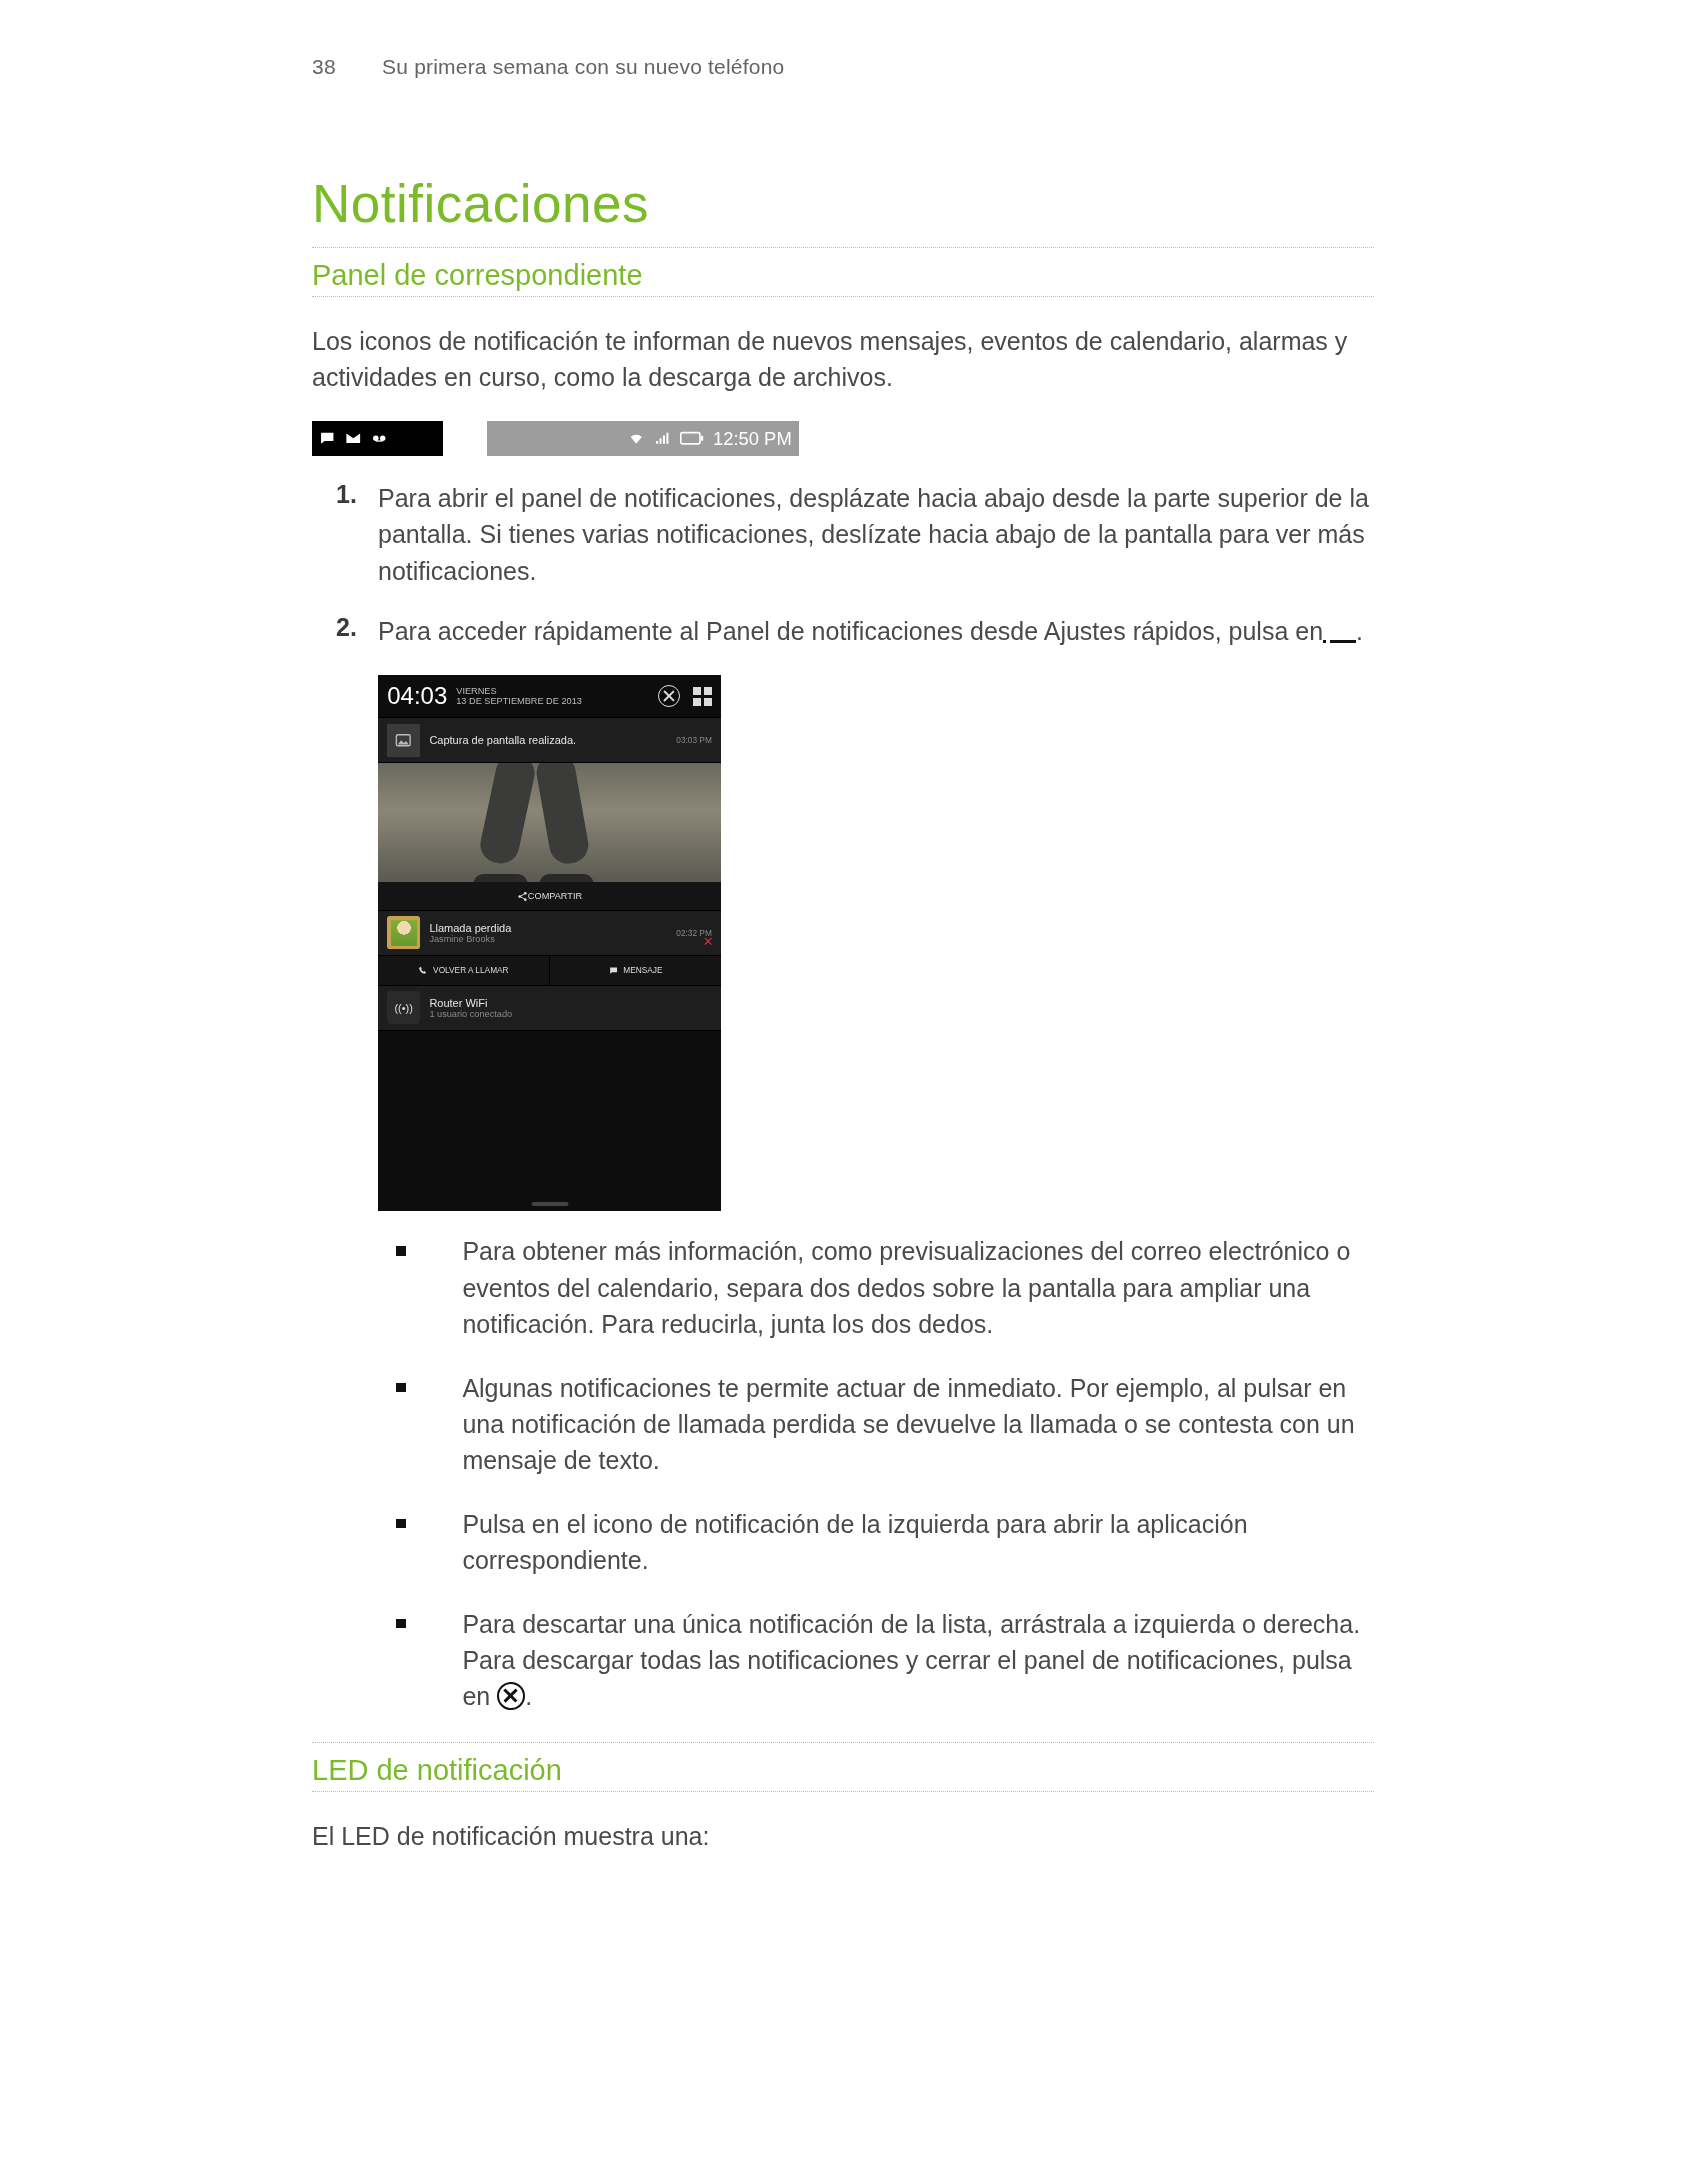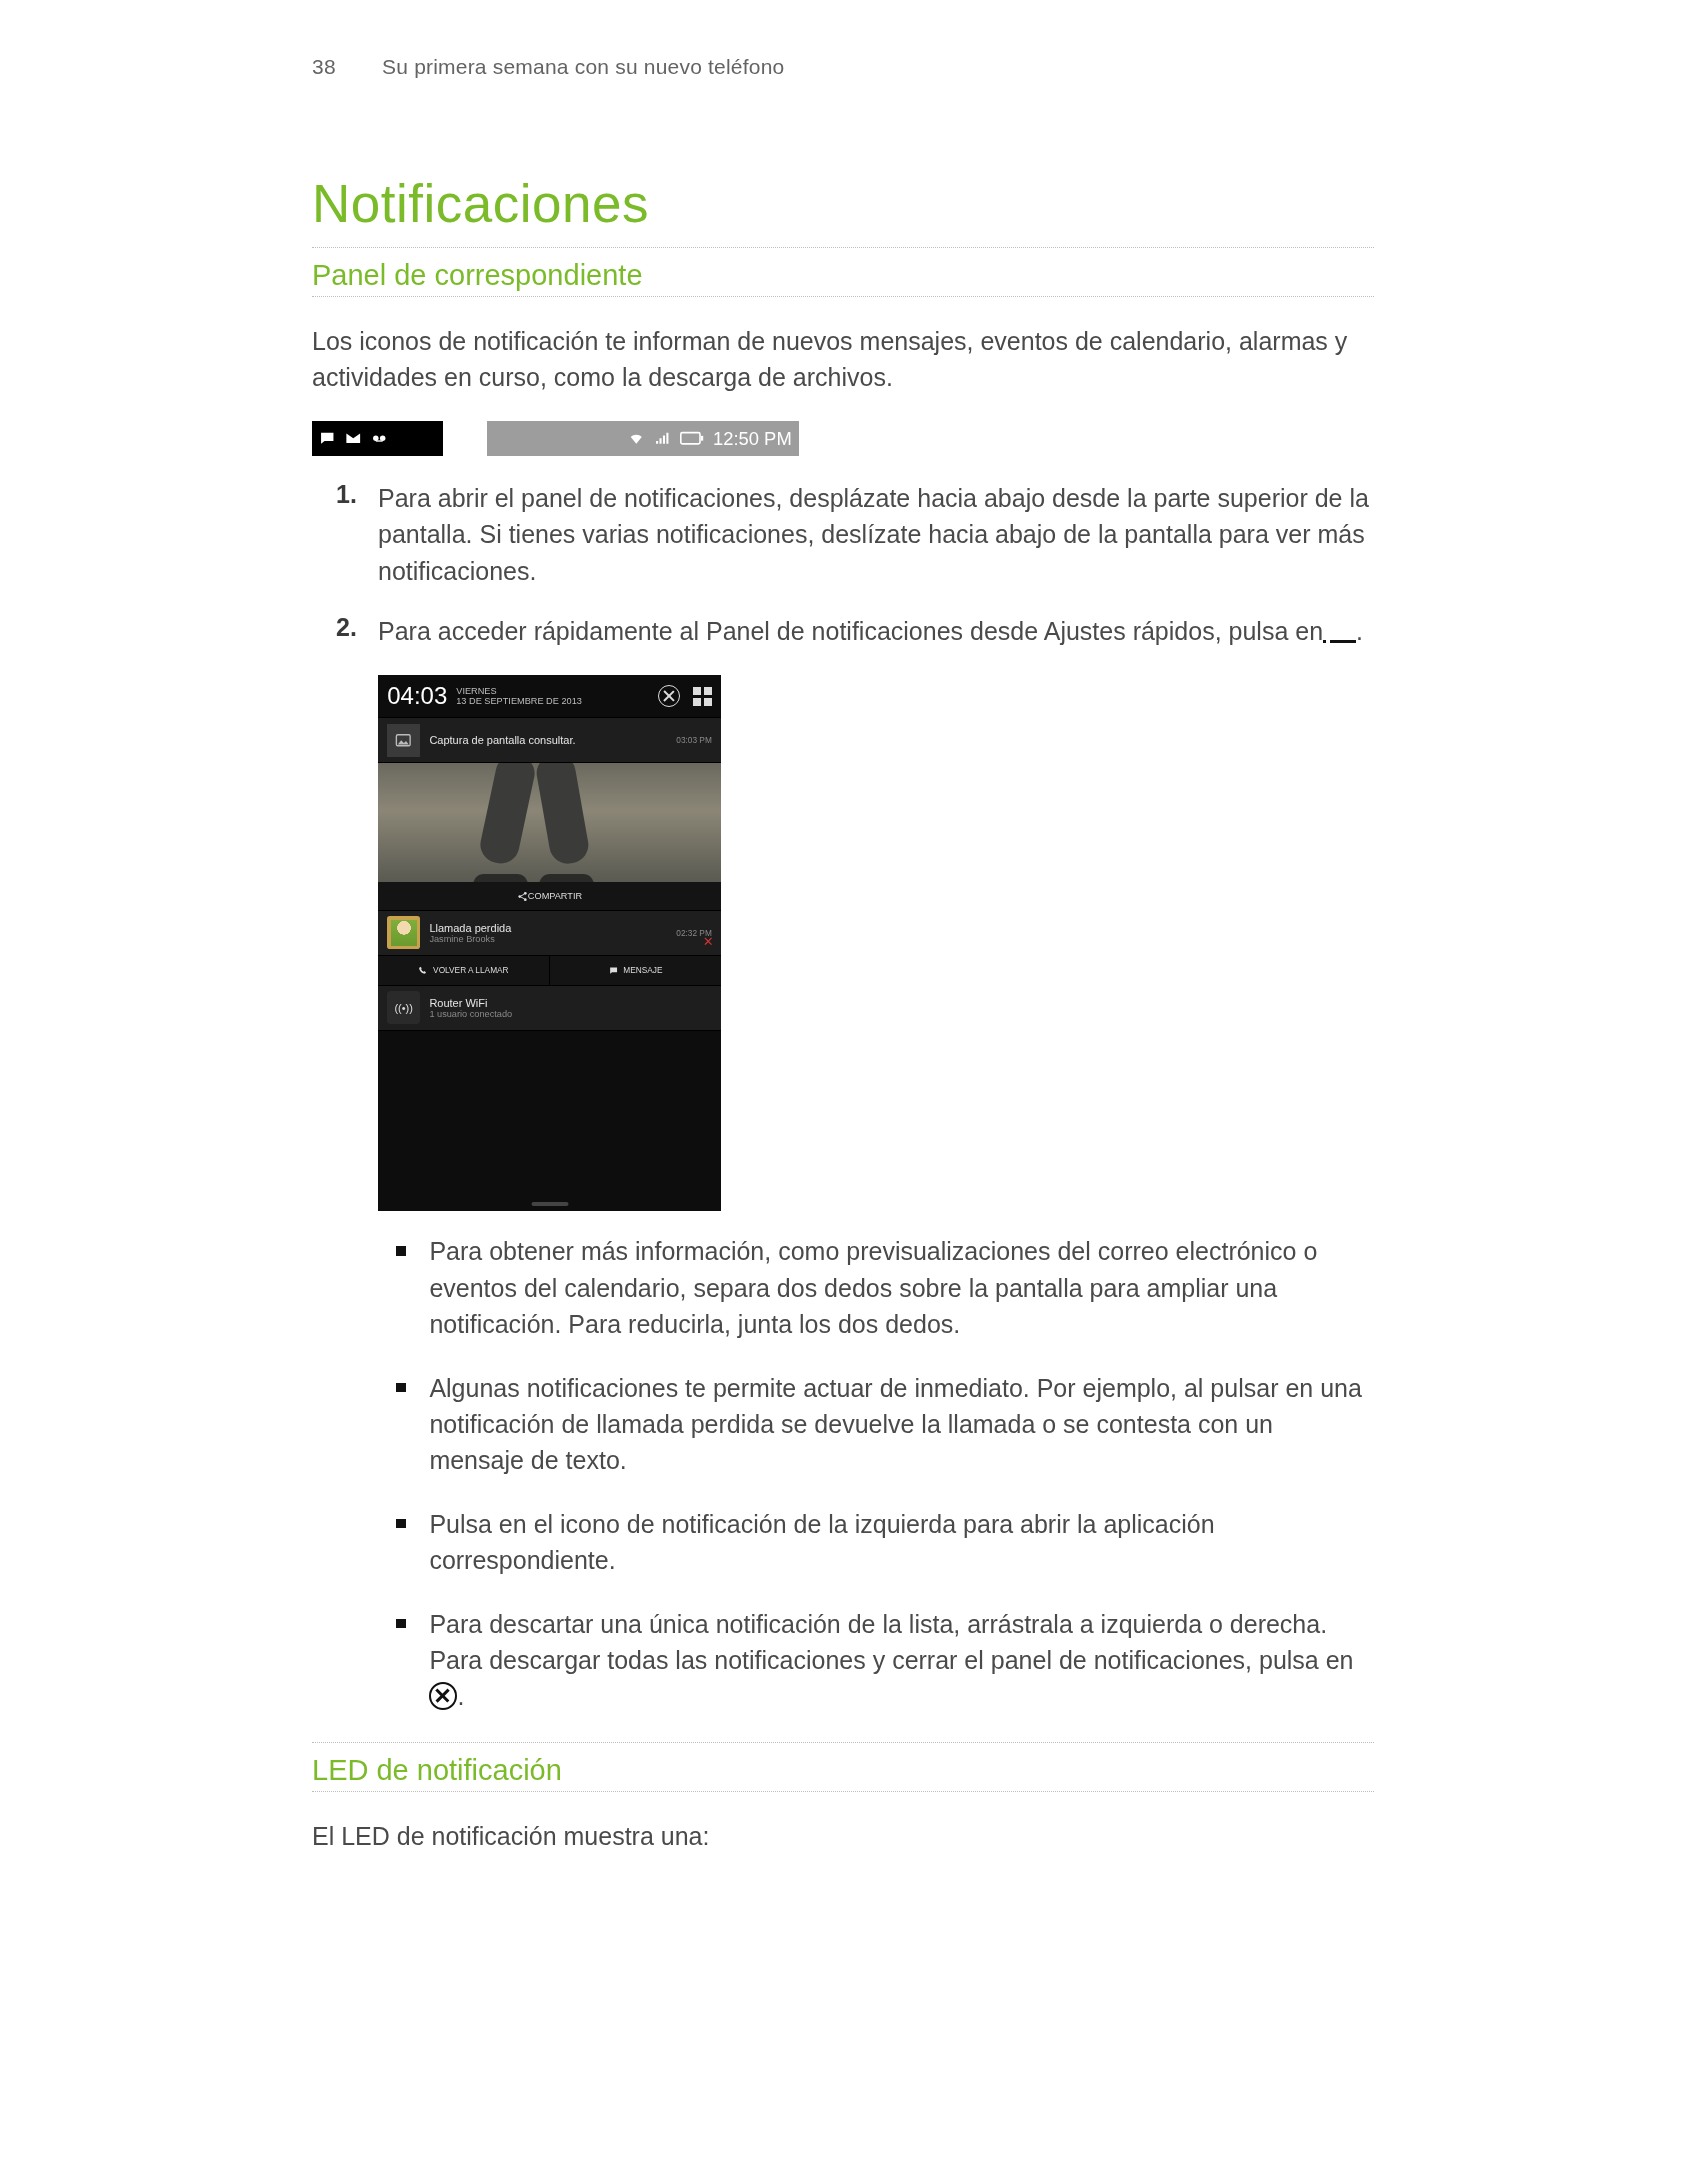--- a/index.html
+++ b/index.html
@@ -45,21 +45,21 @@
   }
   p.body{margin:26px 0 26px 0;}
   ol.steps{list-style:none;padding:0;margin:22px 0 0 24px;}
   ol.steps>li{display:flex;margin-bottom:24px;}
   ol.steps .num{
     width:42px;flex:0 0 42px;
     font-weight:700;font-size:25px;color:#3a3a3a;
   }
   ol.steps .txt{flex:1;font-size:25px;line-height:1.45;}
   ul.bullets{list-style:none;padding:0;margin:18.4px 0 0 18.4px;}
-  ul.bullets>li{display:flex;margin-bottom:27.5px;}
+  ul.bullets>li{display:flex;margin-bottom:27.5px;gap:33px;}
   ul.bullets .sq{
     width:33px;flex:0 0 33px;padding-top:9.2px;
   }
   ul.bullets .sq span{
     display:inline-block;width:9.2px;height:9.2px;background:#111;
   }
   ul.bullets .txt{flex:1;font-size:25px;line-height:1.45;}
 
   
   .icon-list{
@@ -223,21 +223,21 @@
               </span>
           </span>
         </div>
         <div class="row">
           <span class="ricon">
             <svg width="16.5" height="16.5" viewBox="0 0 24 24" fill="#bbb">
                 <rect x="2" y="4" width="20" height="16" rx="2" fill="none" stroke="#bbb" stroke-width="2"></rect>
                 <path d="M4 18l5-6 4 4 3-3 4 5z"></path>
               </svg>
           </span>
-          <span class="rtxt">Captura de pantalla consultar.</span>
+          <span class="rtxt">Captura de pantalla realizada.</span>
           <span class="rtime">03:03 PM</span>
         </div>
         <div class="photo">
           <div class="legs">
               <div class="a"></div>
               <div class="b"></div>
               <div class="shoe s1"></div>
               <div class="shoe s2"></div>
             </div>
         </div>

